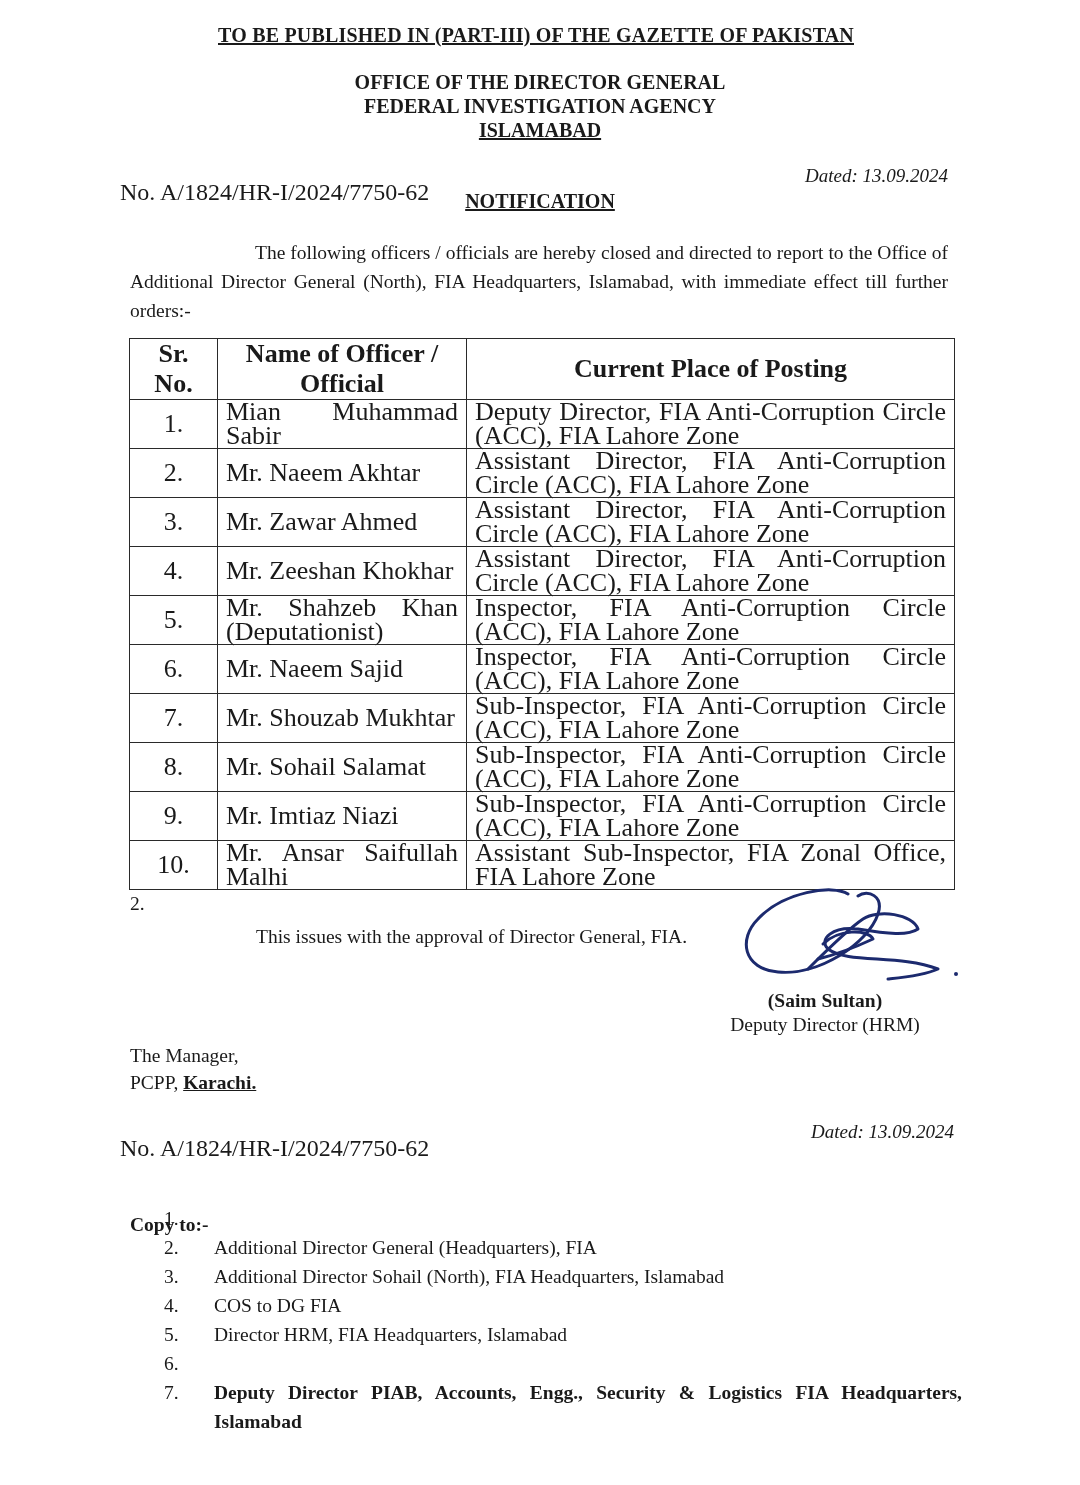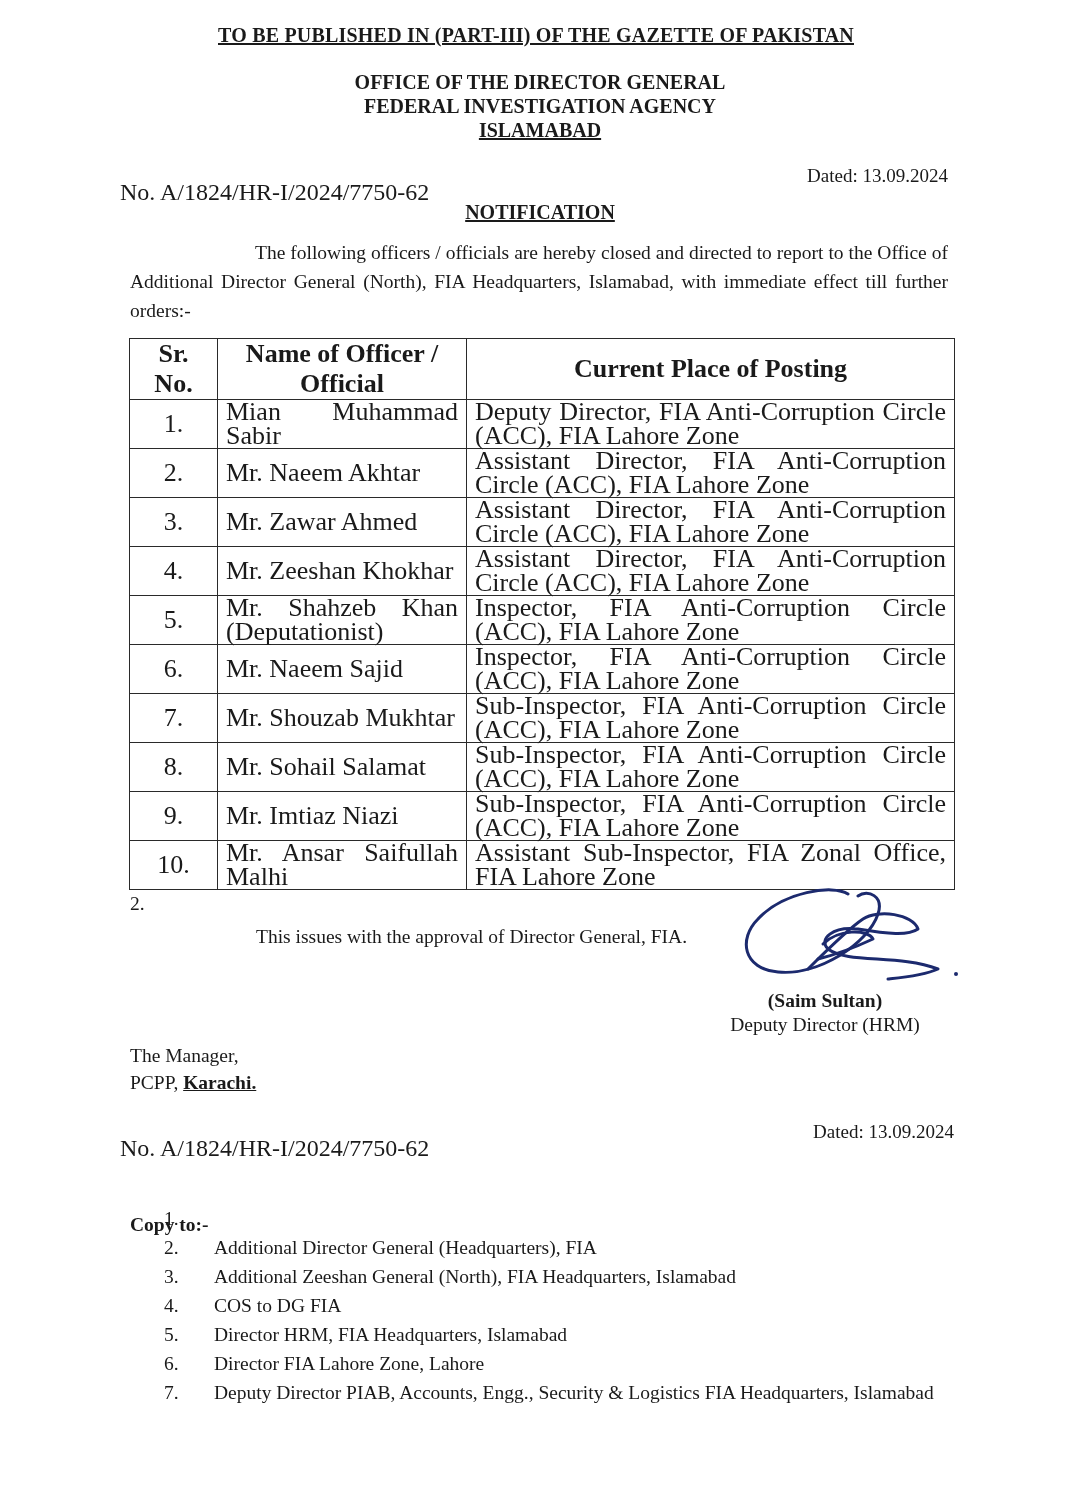--- a/index.html
+++ b/index.html
@@ -9,22 +9,22 @@
     color: #1a1a1a;
   }
   .abs { position: absolute; }
   .gazette {
     left: 0; width: 1072px; top: 24px; text-align: center;
     font-size: 20px; font-weight: bold; text-decoration: underline; letter-spacing: 0.2px;
   }
   .office { left: 0; width: 1080px; top: 70px; text-align: center; font-size: 20px; font-weight: bold; line-height: 24px; }
   .office .u { text-decoration: underline; }
   .ref { left: 120px; font-size: 24px; margin-top: 12px; }
-  .date { font-size: 19px; }
-  .notif { left: 0; width: 1080px; top: 190px; text-align: center; font-size: 20px; font-weight: bold; text-decoration: underline; margin-top: 11px; }
+  .date { font-size: 19px; font-style: italic; }
+  .notif { left: 0; width: 1080px; top: 190px; text-align: center; font-size: 20px; font-weight: bold; text-decoration: underline; }
   .para { left: 130px; width: 818px; top: 238px; font-size: 19.5px; line-height: 29px; text-align: justify; }
   .para .indent { display: inline-block; width: 125px; }
 
   table.officers {
     position: absolute; left: 129px; top: 338px; width: 826px;
     border-collapse: collapse; font-size: 26px;
   }
   table.officers th, table.officers td {
     border: 1.5px solid #2a2a2a; padding: 0 8px; vertical-align: middle;
   }
@@ -41,21 +41,21 @@
   .sig { left: 738px; top: 884px; width: 230px; height: 100px; }
   .signame { left: 700px; width: 250px; top: 990px; text-align: center; font-size: 19.5px; font-weight: bold; }
   .sigdesig { left: 700px; width: 250px; top: 1014px; text-align: center; font-size: 19.5px; }
   .addr { left: 130px; top: 1042px; font-size: 19.5px; line-height: 27px; }
   .addr .u { font-weight: bold; text-decoration: underline; }
   .copy-title { left: 130px; top: 1178px; font-size: 19.5px; font-weight: bold; margin-top: 36px; }
   .copy-list { left: 130px; top: 1204px; width: 832px; font-size: 19.5px; line-height: 29px; }
   .copy-item { display: flex; }
   .copy-item .num { width: 84px; padding-left: 34px; box-sizing: border-box; flex: none; }
   .copy-item .txt { flex: 1; text-align: justify; text-align-last: left; }
-  .copy-item.last .txt { text-align: justify; }
+  .copy-item.last .txt { text-align: justify; font-weight: bold; }
 </style>
 </head>
 <body>
 
 <div class="abs gazette">TO BE PUBLISHED IN (PART-III) OF THE GAZETTE OF PAKISTAN</div>
 
 <div class="abs office">
   <div>OFFICE OF THE DIRECTOR GENERAL</div>
   <div>FEDERAL INVESTIGATION AGENCY</div>
   <div><span class="u">ISLAMABAD</span></div>
@@ -157,31 +157,30 @@
 <div class="abs copy-list" id="copy-list">
     <div class="copy-item">
       <span class="num">1.</span>
     </div>
     <div class="copy-item">
       <span class="num">2.</span>
       <span class="txt">Additional Director General (Headquarters), FIA</span>
     </div>
     <div class="copy-item">
       <span class="num">3.</span>
-      <span class="txt">Additional Zeeshan General (North), FIA Headquarters, Islamabad</span>
+      <span class="txt">Additional Director Sohail (North), FIA Headquarters, Islamabad</span>
     </div>
     <div class="copy-item">
       <span class="num">4.</span>
       <span class="txt">COS to DG FIA</span>
     </div>
     <div class="copy-item">
       <span class="num">5.</span>
       <span class="txt">Director HRM, FIA Headquarters, Islamabad</span>
     </div>
     <div class="copy-item">
       <span class="num">6.</span>
-      <span class="txt">Director FIA Lahore Zone, Lahore</span>
     </div>
     <div class="copy-item last">
       <span class="num">7.</span>
       <span class="txt">Deputy Director PIAB, Accounts, Engg., Security &amp; Logistics FIA Headquarters, Islamabad</span>
     </div>
   </div>
 
 </body></html>

